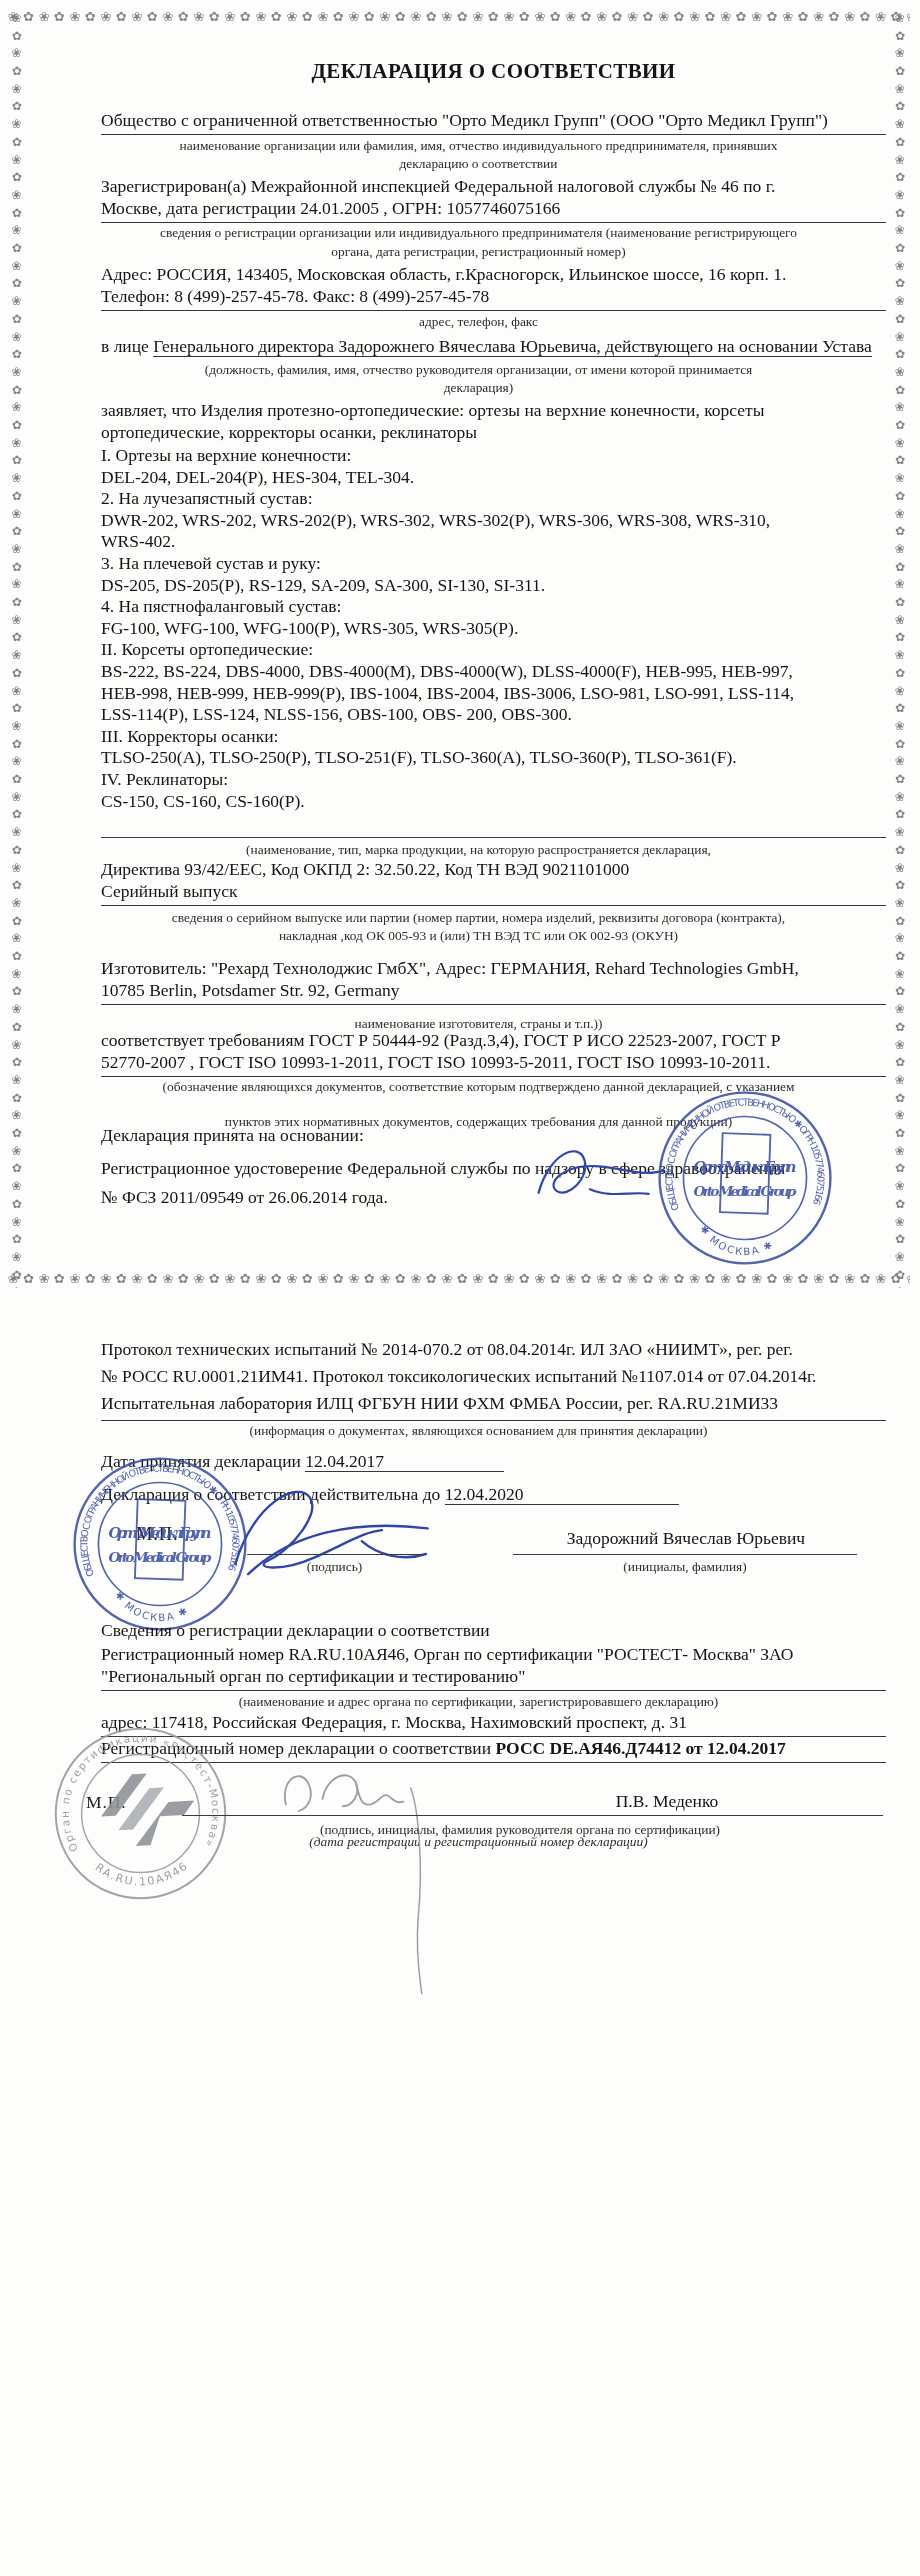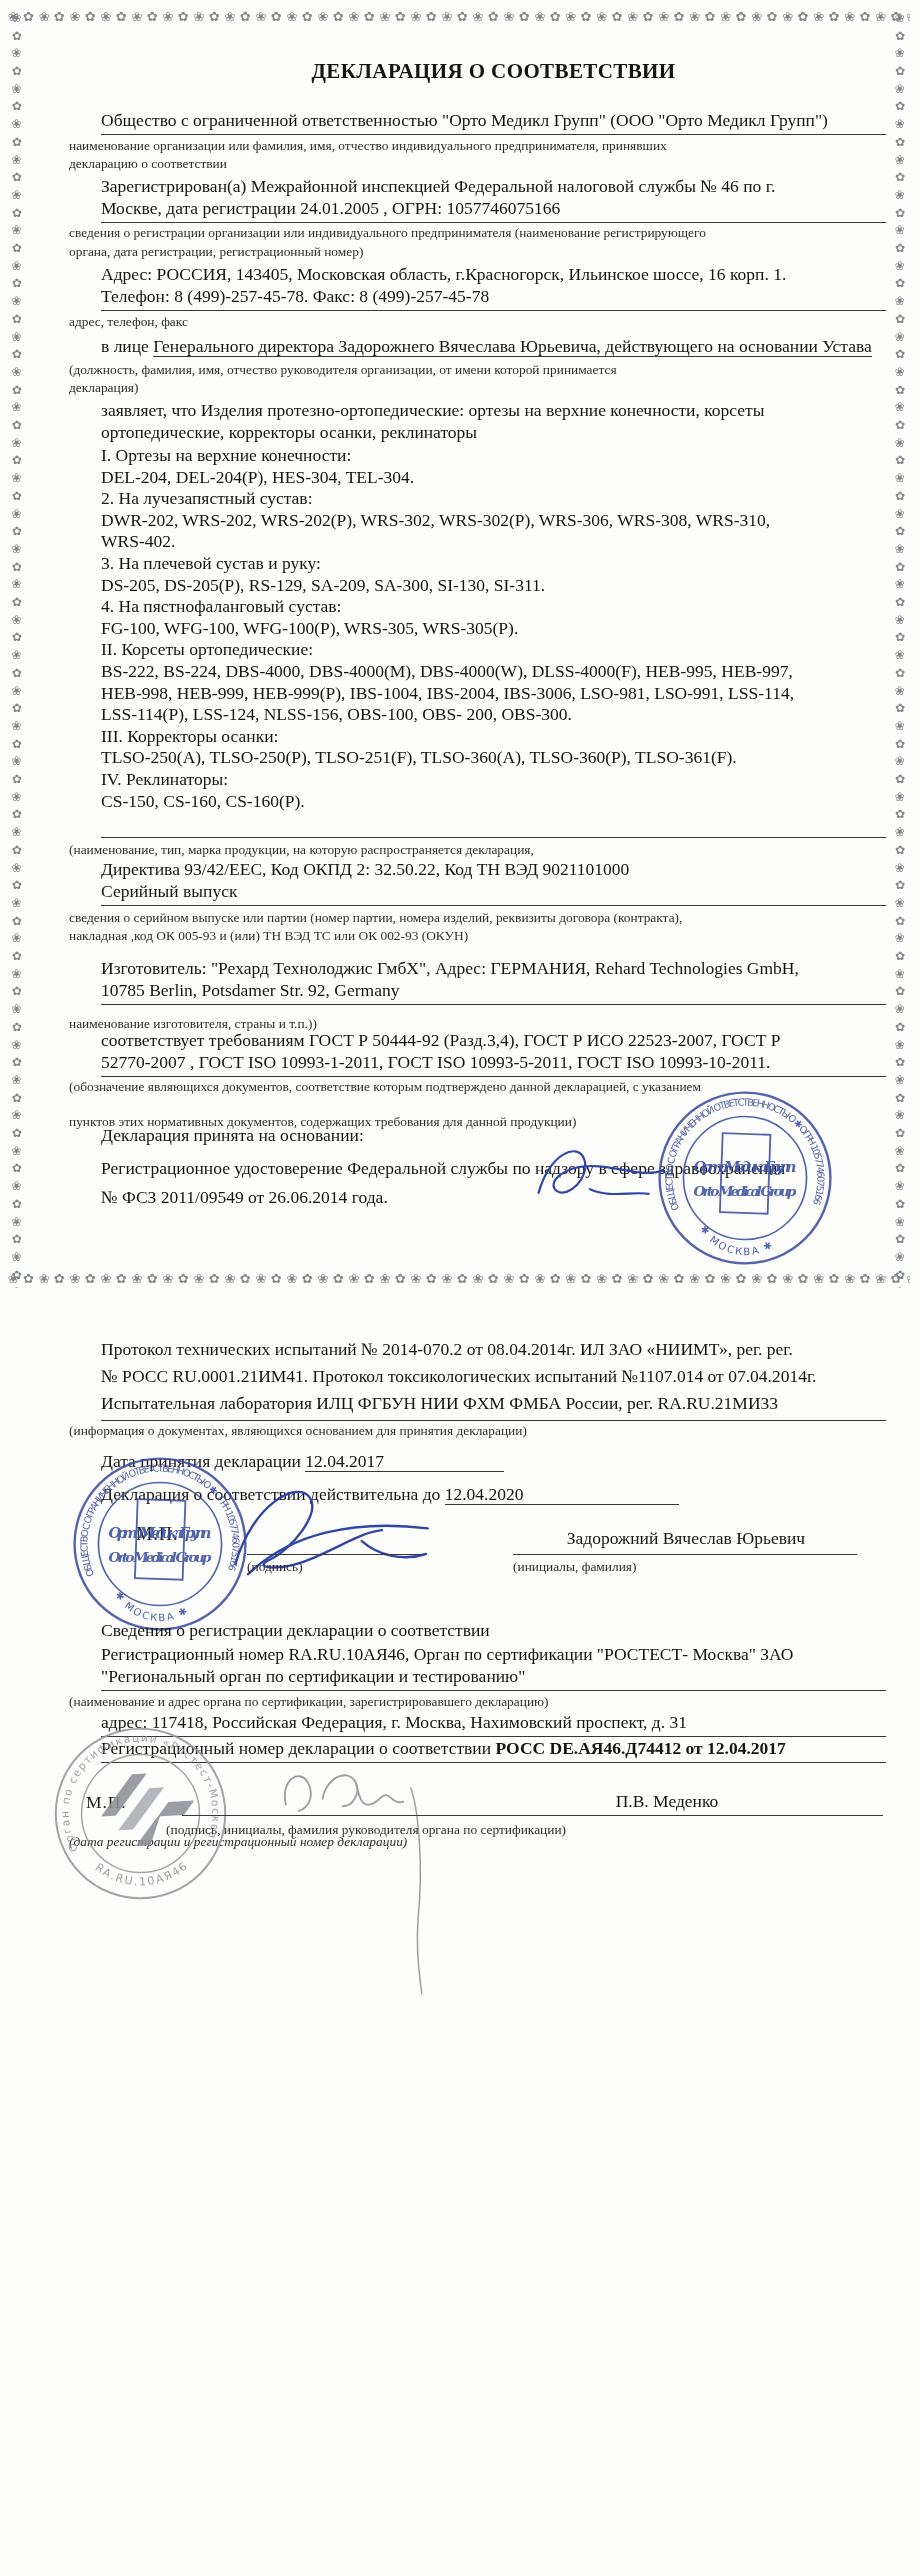--- a/index.html
+++ b/index.html
@@ -1,21 +1,21 @@
 <!DOCTYPE html>
 <html style="font-size:14.7px"><head>
 <meta charset="utf-8">
 <style>
   html,body{margin:0;padding:0;background:#e8e8e6;}
   #page{position:relative;width:920px;height:2576px;background:#fdfdfb;overflow:hidden;
         font-family:"Liberation Serif",serif;color:#141414;}
   .abs{position:absolute;}
   .t{font-size:17.5px;line-height:22px;}
   .lh29{line-height:27px;}
-  .sm{font-size:13.4px;line-height:18.4px;color:#2c2c2c;}
+  .sm{font-size:13.4px;line-height:18.4px;color:#2c2c2c;text-align:center;}
   .ctr{text-align:center;}
   .ulb{border-bottom:1.4px solid #35353a;padding-bottom:2.8px;}
   .ulspan{border-bottom:1.4px solid #35353a;}
   .bold{font-weight:bold;}
   .title{font-size:21px;font-weight:bold;letter-spacing:0.4px;}
   .orn{color:#82878c;font-family:"DejaVu Sans",sans-serif;overflow:hidden;white-space:nowrap;}
   .orn-h{font-size:13px;letter-spacing:4.6px;height:20px;}
   .orn-v{font-size:12px;letter-spacing:3.7px;writing-mode:vertical-rl;text-orientation:upright;width:20px;}
   .hline{border-top:1.5px solid #3a3a3e;height:0;}
   .mp{font-size:18.4px;letter-spacing:0.9px;color:#1d1d1d;}

